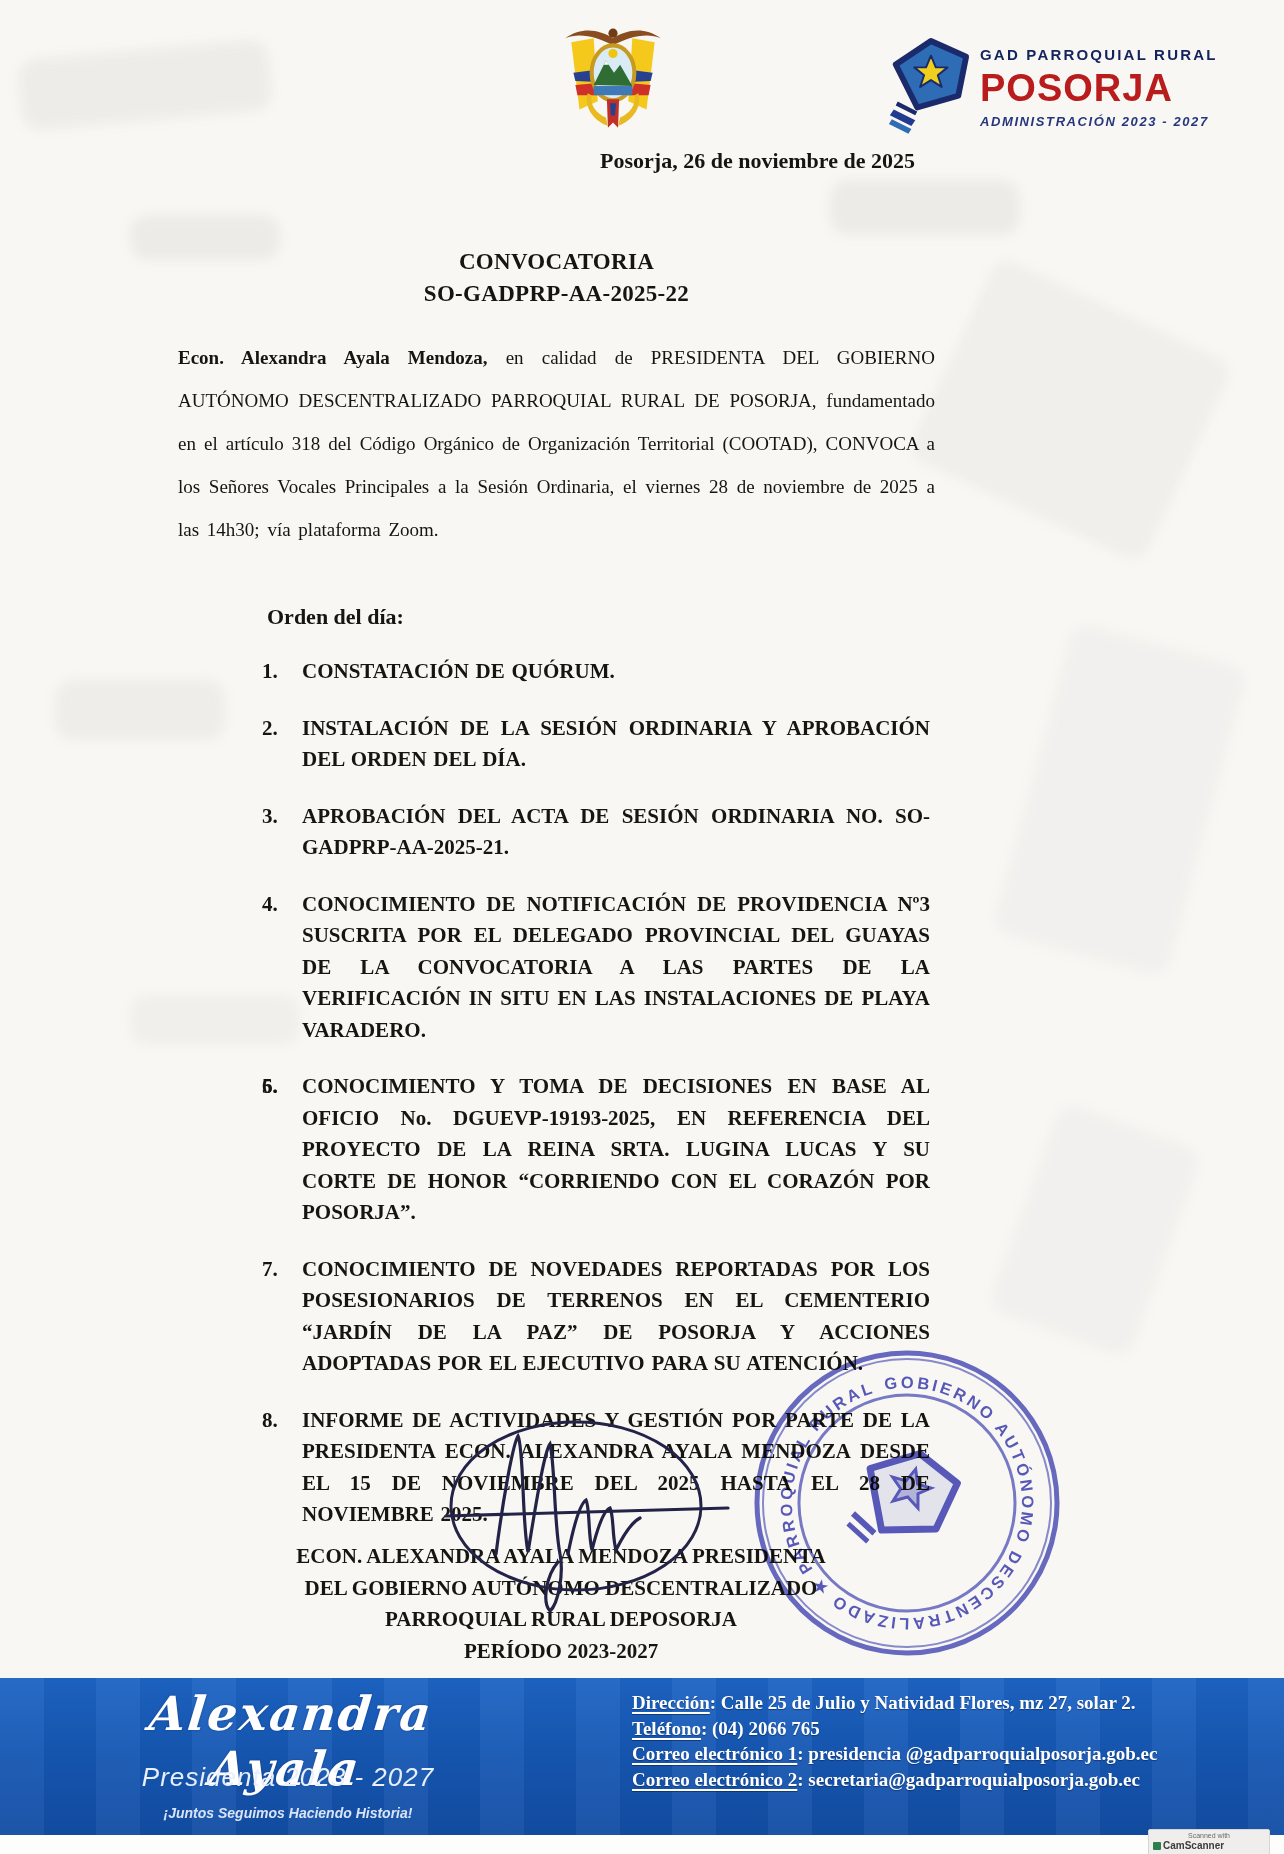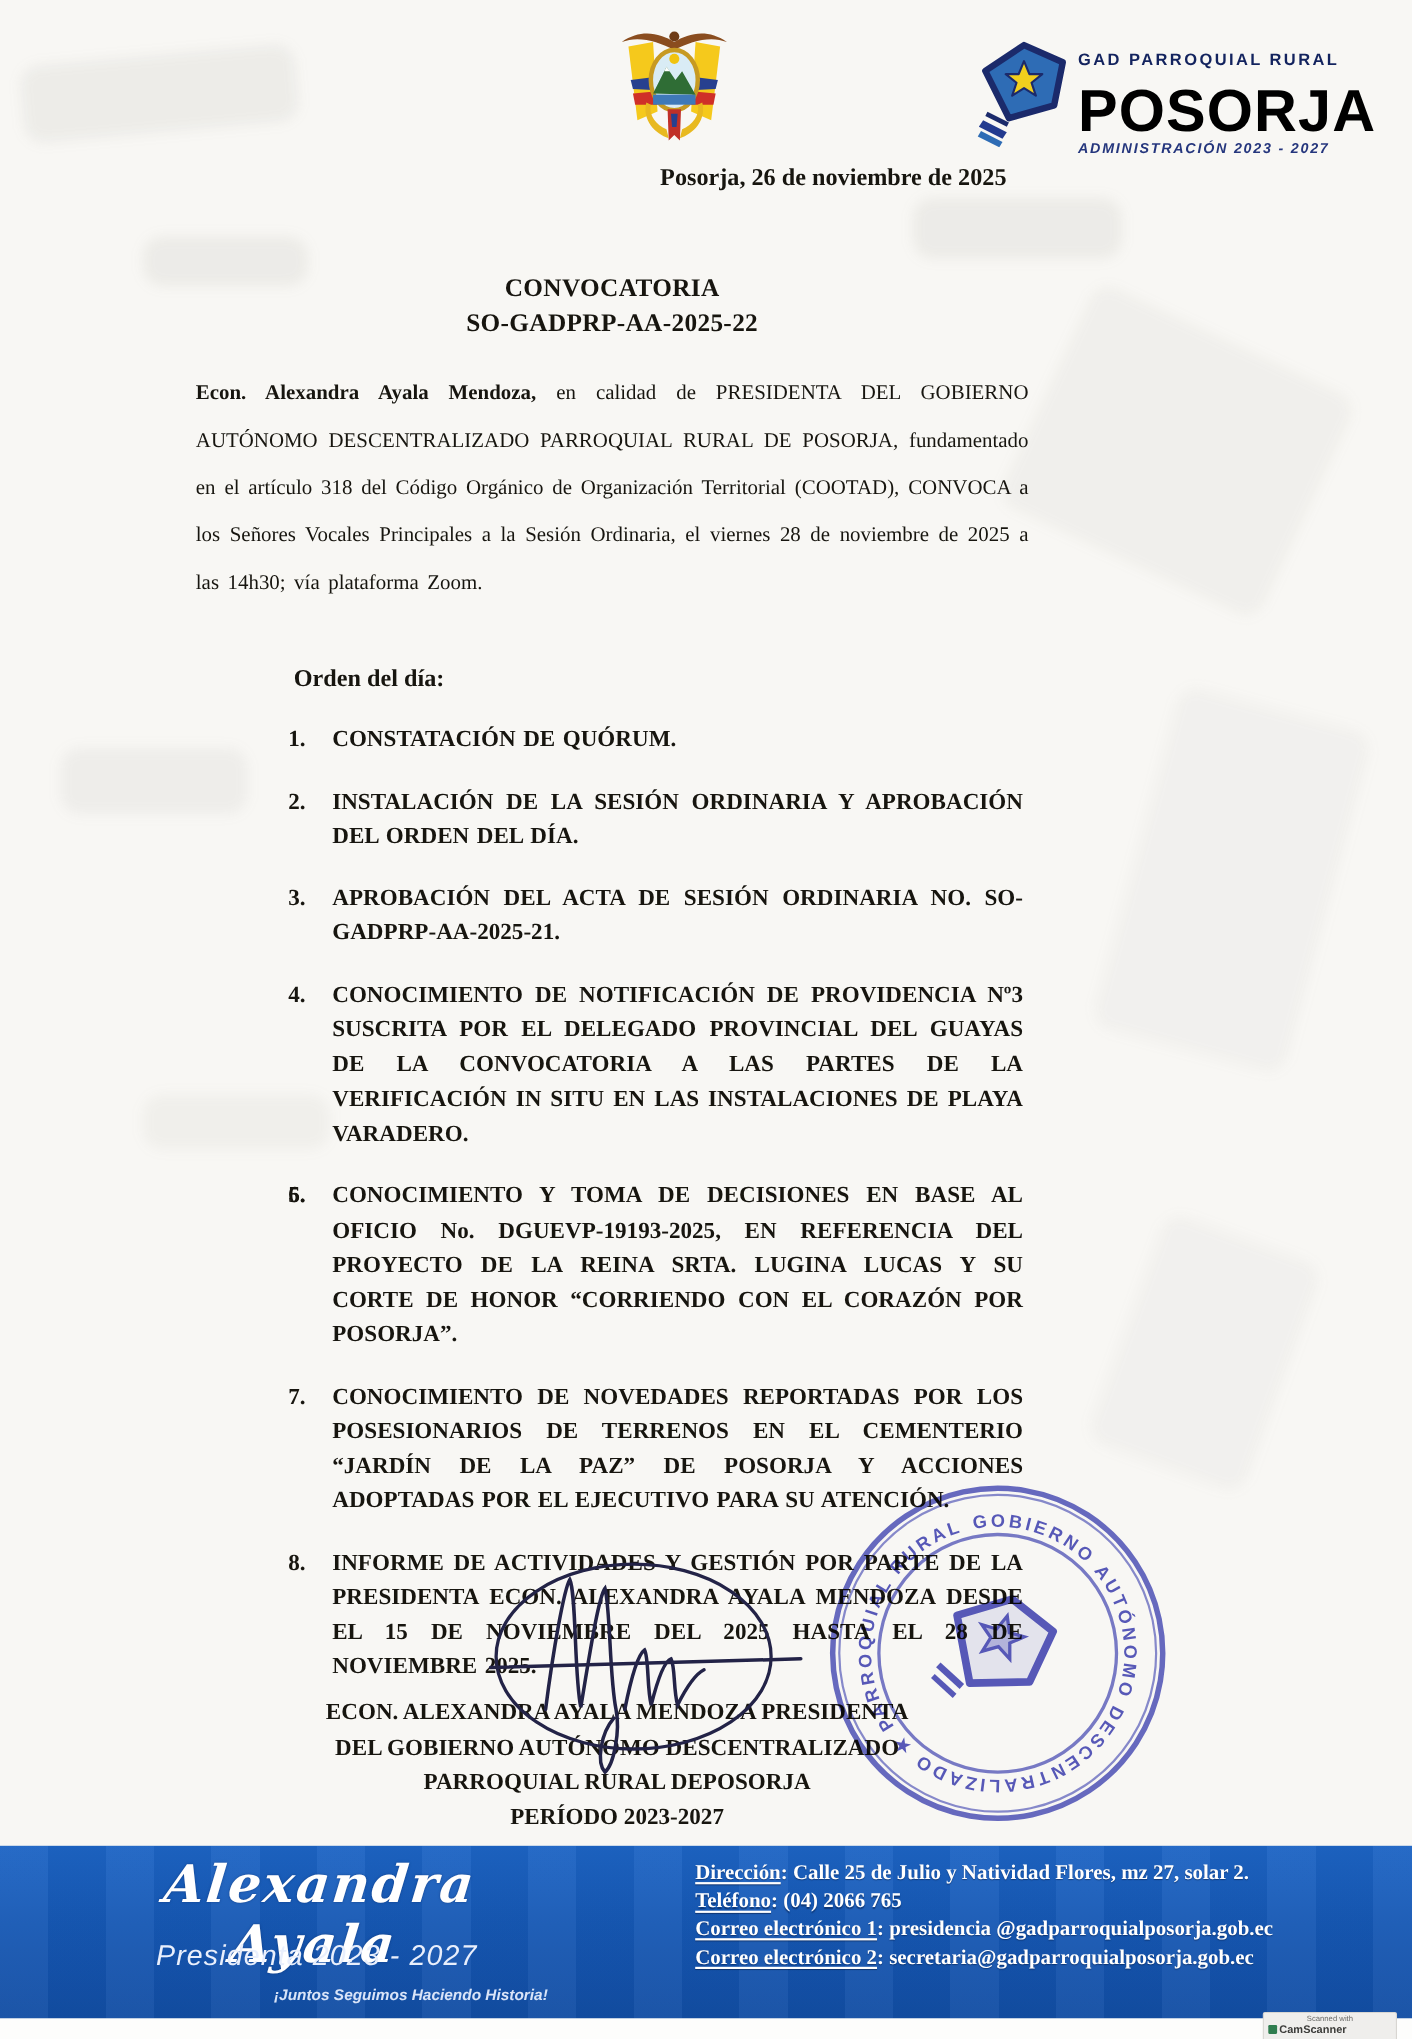--- a/index.html
+++ b/index.html
@@ -10,21 +10,21 @@
   }
   
   .smudge{position:absolute; background:rgba(120,118,110,0.09); filter:blur(6px); border-radius:18px;}
 
   
   .coat{position:absolute; left:556px; top:22px; width:114px; height:124px;}
   .brand{position:absolute; left:884px; top:30px; width:360px; height:116px;}
   .brand-shield{position:absolute; left:0; top:4px;}
   .brand-text{position:absolute; left:96px; top:16px; width:264px; font-family:"Liberation Sans", sans-serif;}
   .brand-org{font-size:15px; font-weight:700; letter-spacing:2.2px; color:#13235e;}
-  .brand-name{font-size:54px; font-weight:700; letter-spacing:1px; color:#000000; line-height:48px; margin-top:14px;}
+  .brand-name{font-size:38px; font-weight:700; letter-spacing:1px; color:#b91c1c; line-height:48px; margin-top:1px;}
   .brand-admin{font-size:13px; font-weight:700; font-style:italic; letter-spacing:1.6px; color:#25367d; margin-top:2px;}
 
   .dateline{position:absolute; left:178px; top:148px; width:737px; text-align:right;
     font-size:22px; font-weight:700;}
 
   .doc-title{position:absolute; left:178px; top:246px; width:757px; text-align:center;
     font-size:23px; font-weight:700; line-height:32px; letter-spacing:.3px;}
 
   .body-par{position:absolute; left:178px; top:336px; width:757px;
     font-size:19px; line-height:43px; text-align:justify; word-spacing:3px;}
@@ -49,21 +49,21 @@
     background:linear-gradient(180deg,#1d64c4 0%, #1658b4 45%, #124da3 100%); z-index:8;}
   .footer-band:after{content:""; position:absolute; inset:0;
     background:repeating-linear-gradient(90deg, rgba(255,255,255,.045) 0 44px, rgba(0,0,0,0.03) 44px 96px);}
   .script-name{position:absolute; left:78px; top:8px; width:420px; text-align:center;
     font-family:"DejaVu Serif", serif; font-style:italic; font-weight:700;
     font-size:47px; color:#ffffff; letter-spacing:2px; transform:skewX(-6deg);
     text-shadow:0 0 2px rgba(12,40,96,.6); z-index:2;}
   .pres-title{position:absolute; left:78px; top:84px; width:420px; text-align:center;
     font-family:"Liberation Sans", sans-serif; font-style:italic; font-size:26px;
     color:#e9effc; letter-spacing:1px; z-index:2;}
-  .slogan{position:absolute; left:78px; top:127px; width:420px; text-align:right;
+  .slogan{position:absolute; left:78px; top:127px; width:420px; text-align:center;
     font-family:"Liberation Sans", sans-serif; font-style:italic; font-weight:700;
     font-size:14px; color:#d9e4f8; z-index:2;}
   .contact{position:absolute; left:632px; top:12px; width:600px; z-index:2;
     font-size:19px; font-weight:700; color:#ffffff; line-height:25.5px;
     text-shadow:0 1px 1px rgba(10,30,70,.55);}
   .contact .lbl{text-decoration:underline; text-underline-offset:3px; text-decoration-thickness:2px;}
   .contact .loc{text-align:center; margin-top:3px;}
 
   .bottom-strip{position:absolute; left:0; top:1835px; width:1284px; height:19px; background:#fdfdfc; z-index:9;}
   .camscanner{position:absolute; right:14px; top:-6px; width:112px; height:24px;

